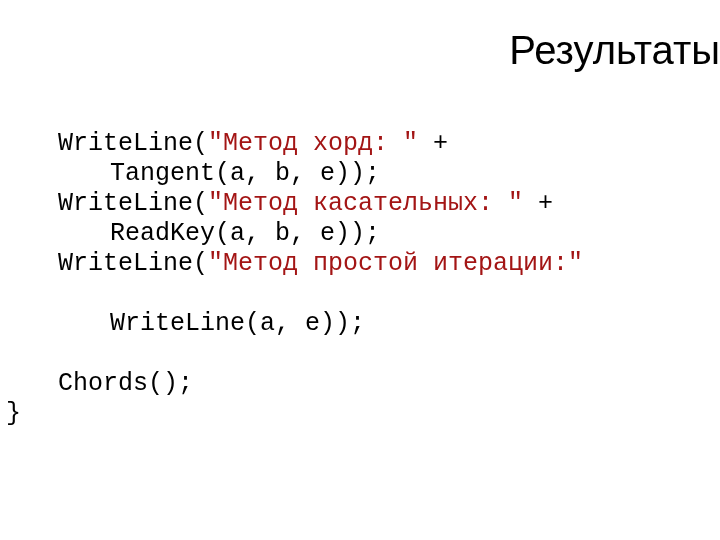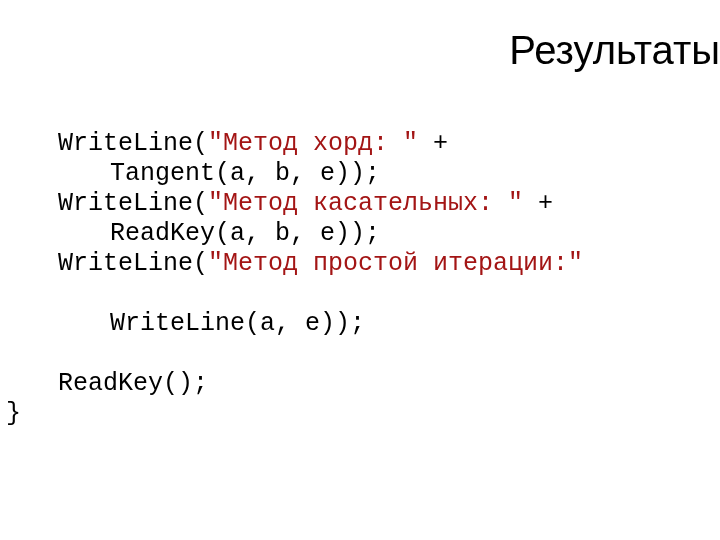--- a/index.html
+++ b/index.html
@@ -36,14 +36,14 @@
 <div class="title">Результаты</div>
 
 <div class="code-block"><span><span>WriteLine(</span><span class="kw-str">"Метод хорд: "</span><span> +</span></span>
 <span><span class="indent"></span><span>Tangent(a, b, e));</span></span>
 <span><span>WriteLine(</span><span class="kw-str">"Метод касательных: "</span><span> +</span></span>
 <span><span class="indent"></span><span>ReadKey(a, b, e));</span></span>
 <span><span>WriteLine(</span><span class="kw-str">"Метод простой итерации:"</span></span>
 
 <span><span class="indent"></span><span>WriteLine(a, e));</span></span>
 
-<span>ReadKey();</span></div>
+<span>Chords();</span></div>
 <div class="code-block brace-line" style="padding-top:0">}</div>
 
 </body></html>

